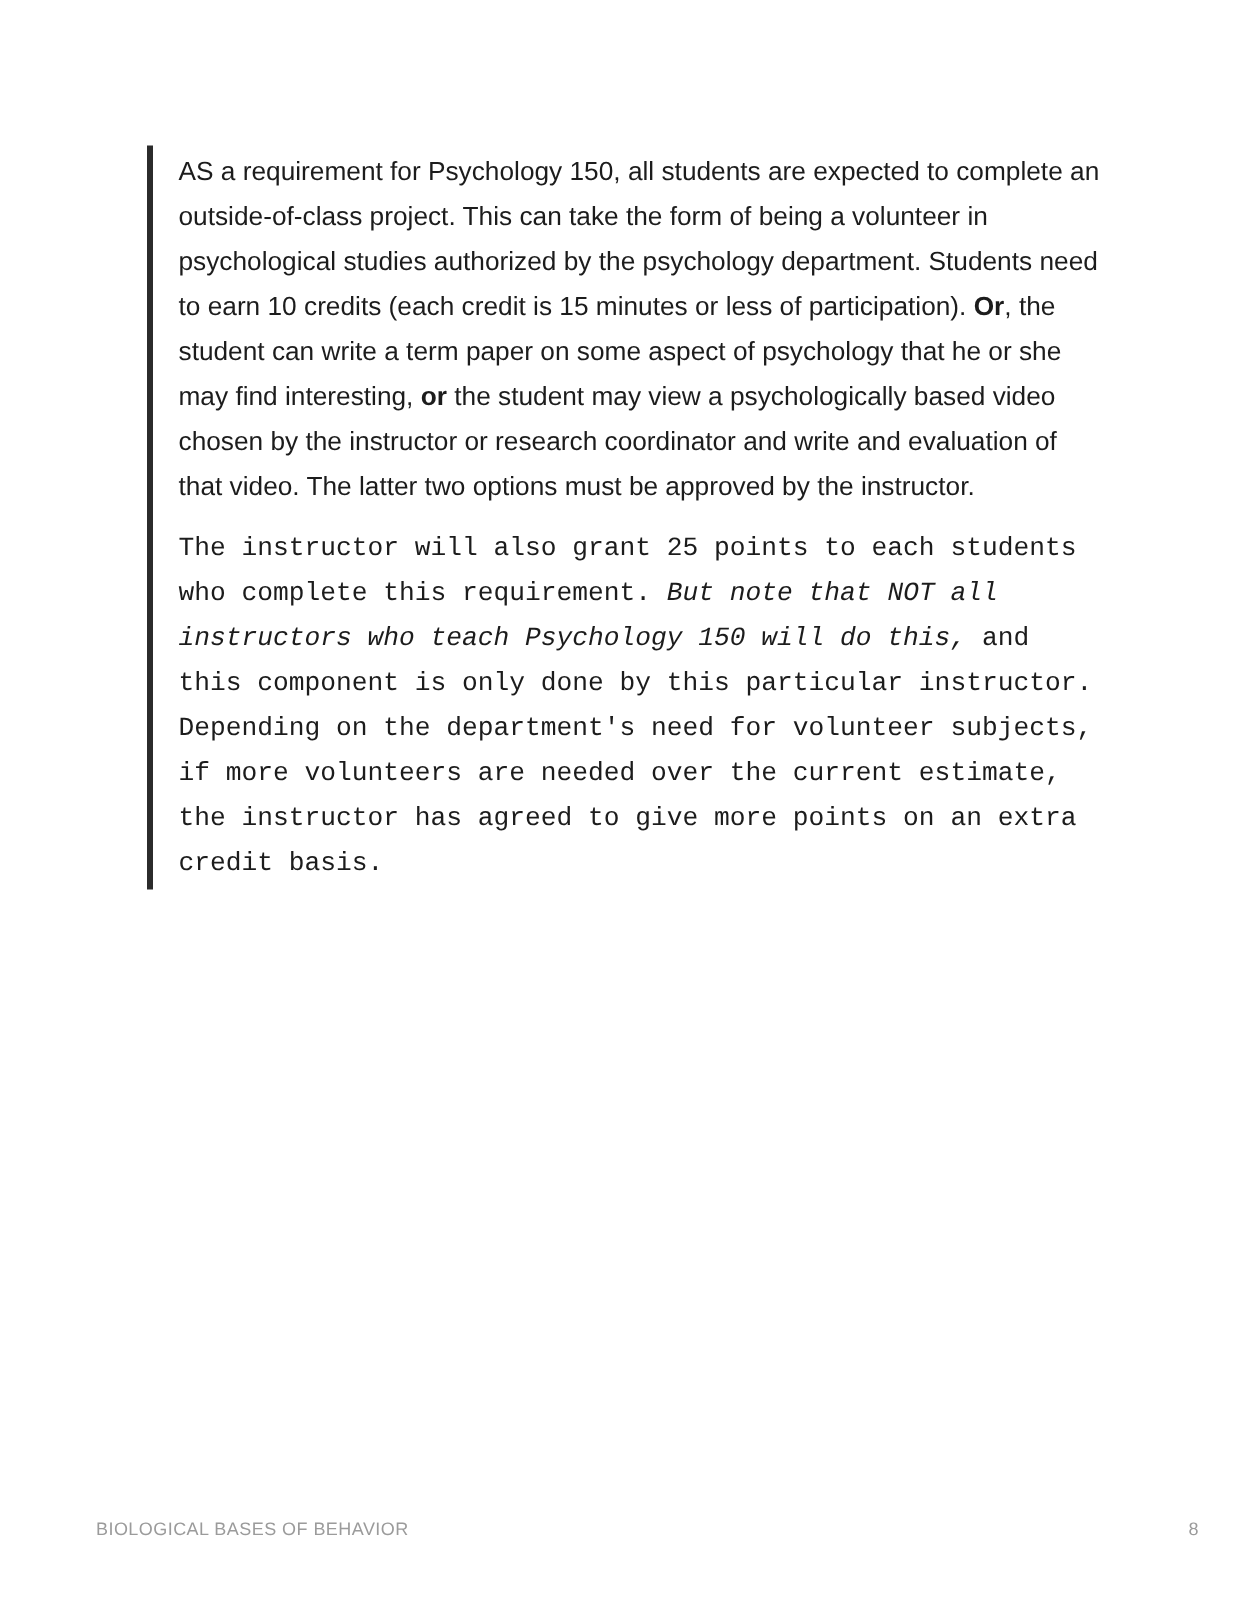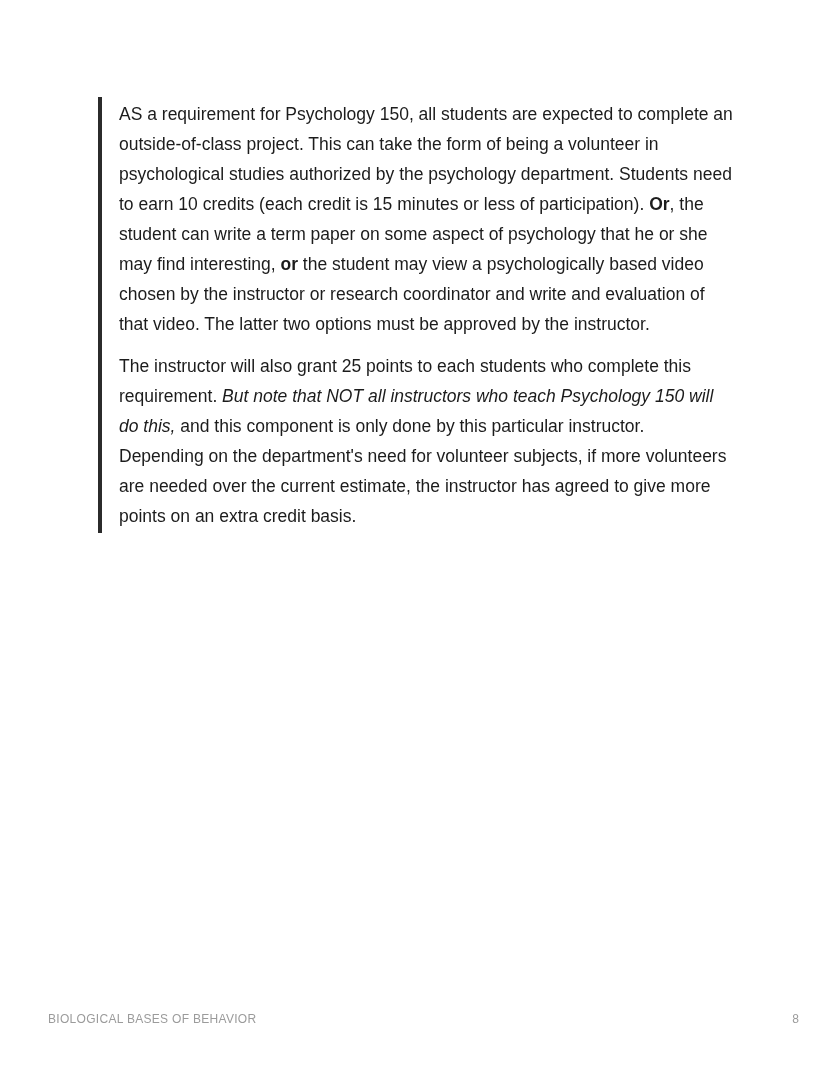--- a/index.html
+++ b/index.html
@@ -32,26 +32,27 @@
     padding: 2px 0 2px 17px;
   }
   .para {
     font-size: 17.5px;
     line-height: 30px;
     margin: 0 0 12px 0;
     color: #1c1c1c;
   }
   .para:last-child {
     margin-bottom: 0;
+    font-family: Liberation Mono, monospace;
   }
   .seg-bold { font-weight: bold; }
   .seg-italic { font-style: italic; }
   .footer {
     position: absolute;
-    left: 48px;
+    left: 64px;
     right: 48px;
     top: 1011px;
     display: flex;
     justify-content: space-between;
     align-items: baseline;
     font-size: 12px;
     line-height: 16px;
     color: #9b9b9b;
     letter-spacing: 0.3px;
   }

